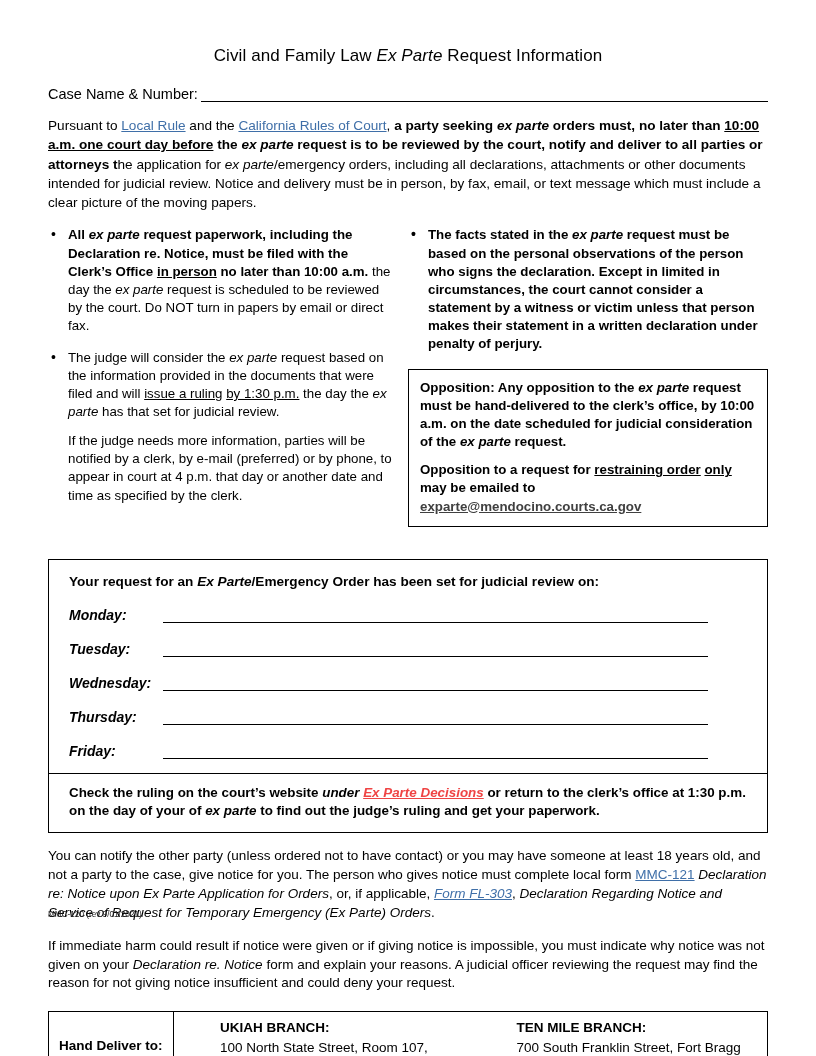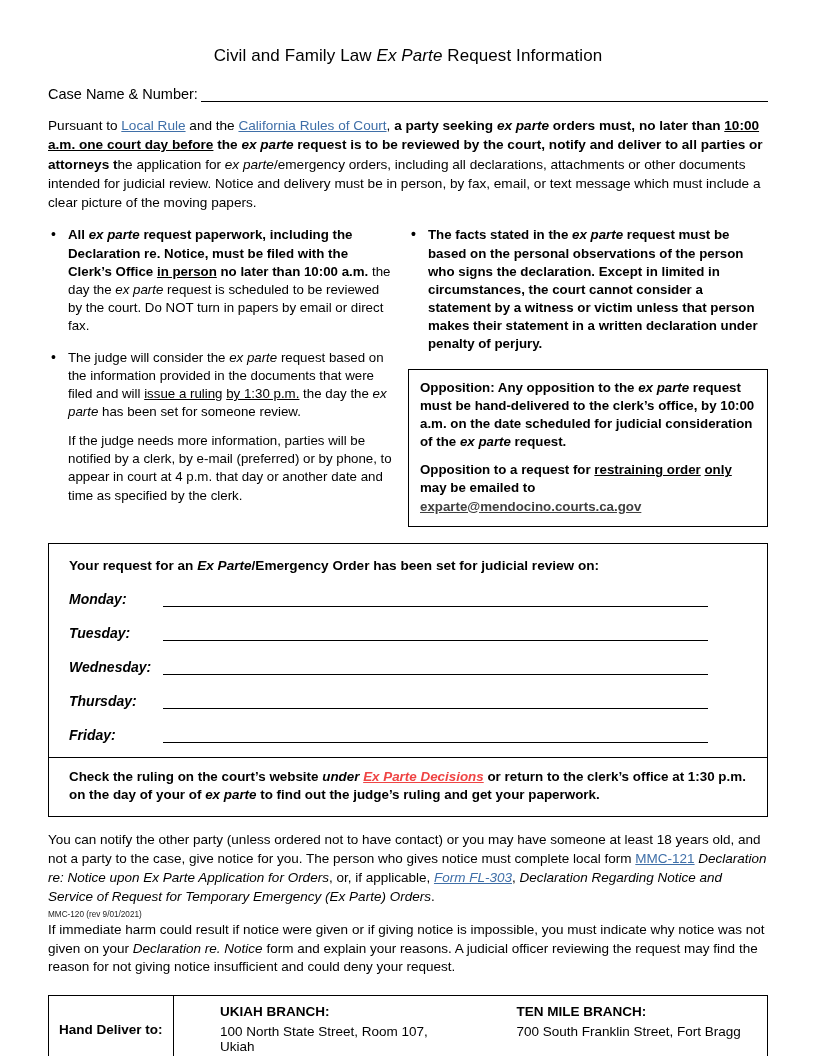--- a/index.html
+++ b/index.html
@@ -105,21 +105,21 @@
     margin-top: 16px;
     box-sizing: border-box;
   }
   .opp-box p { margin: 0; }
   .opp-box p + p { margin-top: 10px; }
   .opp-box .email { color: #404040; text-decoration: underline; }
 
   
   .sched-box {
     border: 1px solid #000;
-    margin-top: 16px;
+    margin-top: 32px;
     box-sizing: border-box;
   }
   .sched-inner { padding: 14px 16px 14px 20px; }
   .sched-head {
     font-size: 13.6px;
     font-weight: bold;
     margin: 0 0 4px 0;
   }
   .day-row {
     display: flex;
@@ -213,21 +213,21 @@
   <p class="intro"><span>Pursuant to </span><span class="lnk">Local Rule</span><span> and the </span><span class="lnk">California Rules of Court</span><span>, </span><b>a party seeking </b><b class="it">ex parte</b><b> orders must, no later than </b><b class="u">10:00 a.m. one court day before</b><b> the </b><b class="it">ex parte</b><b> request is to be reviewed by the court, notify and deliver to all parties or attorneys t</b><span>he application for </span><span class="it">ex parte</span><span>/emergency orders, including all declarations, attachments or other documents intended for judicial review. Notice and delivery must be in person, by fax, email, or text message which must include a clear picture of the moving papers.</span></p>
 
   <div class="cols">
 
     <div class="col-left">
       <ul class="blist">
         <li>
           <p><b>All </b><b class="it">ex parte</b><b> request paperwork, including the Declaration re. Notice, must be filed with the Clerk’s Office </b><b class="u">in person</b><b> no later than 10:00 a.m.</b><span> the day the </span><span class="it">ex parte</span><span> request is scheduled to be reviewed by the court.  Do NOT turn in papers by email or direct fax.</span></p>
         </li>
         <li>
-          <p><span>The judge will consider the </span><span class="it">ex parte</span><span> request based on the information provided in the documents that were filed and will </span><span class="u">issue a ruling</span><span> </span><span class="u">by 1:30 p.m.</span><span> the day the </span><span class="it">ex parte</span><span> has been set for someone review.</span></p>
+          <p><span>The judge will consider the </span><span class="it">ex parte</span><span> request based on the information provided in the documents that were filed and will </span><span class="u">issue a ruling</span><span> </span><span class="u">by 1:30 p.m.</span><span> the day the </span><span class="it">ex parte</span><span> has that set for judicial review.</span></p>
           <p>If the judge needs more information, parties will be notified by a clerk, by e-mail (preferred) or by phone, to appear in court at 4 p.m. that day or another date and time as specified by the clerk.</p>
         </li>
       </ul>
     </div>
 
     <div class="col-right">
       <ul class="blist">
         <li>
           <p><span>The facts stated in the </span><span class="it">ex parte</span><span> request must be based on the personal observations of the person who signs the declaration.  Except in limited in circumstances, the court cannot consider a statement by a witness or victim unless that person makes their statement in a written declaration under penalty of perjury.</span></p>
         </li>

